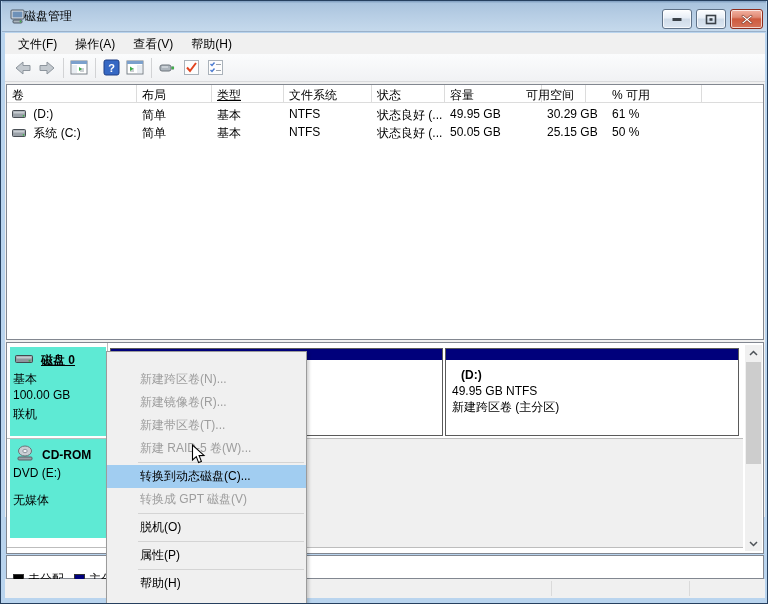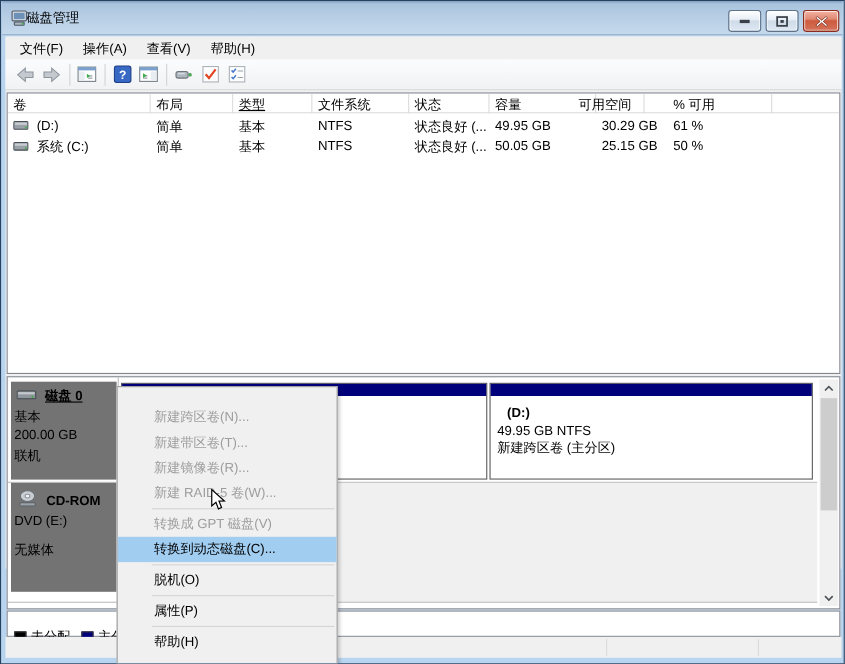--- a/index.html
+++ b/index.html
@@ -33,21 +33,21 @@
   
   .vol-panel { position:absolute; left:1px; top:51px; width:758px; height:256px; background:#fff; border:1px solid #828790; overflow:hidden; }
   .vhead { position:absolute; left:0; top:0; width:100%; height:18px; border-bottom:1px solid #dcdcdc; }
   .vh-cell { position:absolute; top:0; height:18px; padding:2px 0 0 5px; border-right:1px solid #dcdcdc; white-space:nowrap; overflow:hidden; }
   .vrow { position:absolute; left:0; height:17px; width:100%; }
   .v-cell { position:absolute; top:1px; padding-left:5px; white-space:nowrap; overflow:hidden; }
   .drv-ico { display:inline-block; vertical-align:-1px; margin-right:4px; }
 
   
   .graph-panel { position:absolute; left:1px; top:309px; width:758px; height:212px; background:#fff; border:1px solid #828790; overflow:hidden; }
-  .hdr-box { position:absolute; background:#737373; }
+  .hdr-box { position:absolute; background:#5eead4; }
   .gline-h { position:absolute; background:#bdbdbd; height:1px; }
   .gline-v { position:absolute; background:#bdbdbd; width:1px; }
   .part-box { position:absolute; border:1px solid #5a5a5a; background:#fff; }
   .part-bar { height:11px; width:100%; }
   .part-text { padding:7px 6px 0 6px; line-height:16px; white-space:nowrap; }
   .cd-area { position:absolute; background:#f0f0f0; }
 
   
   .sbar { position:absolute; right:1px; top:2px; width:17px; height:206px; background:#f0f0f0; }
   .sbtn { position:absolute; left:0; width:17px; height:15px; display:flex; align-items:center; justify-content:center; }
@@ -224,21 +224,21 @@
     <div class="graph-panel">
 
       <div class="hdr-box" style="left:3px;top:4px;width:96px;height:89px;">
         <svg class="abs" style="left:5px;top:7px;" width="22" height="11" viewBox="0 0 22 11">
             <rect x="0.5" y="1.5" width="17" height="7" rx="1" fill="#8f969d" stroke="#43494f"></rect>
             <rect x="1.5" y="2.5" width="15" height="2" fill="#c4c9ce"></rect>
             <circle cx="14.5" cy="6.8" r="1" fill="#3fae49"></circle>
           </svg>
         <span class="abs" style="left:31px;top:5px;font-weight:bold;text-decoration:underline;">磁盘 0</span>
         <span class="abs" style="left:3px;top:24px;">基本</span>
-        <span class="abs" style="left:3px;top:41px;">200.00 GB</span>
+        <span class="abs" style="left:3px;top:41px;">100.00 GB</span>
         <span class="abs" style="left:3px;top:59px;">联机</span>
       </div>
 
       <div class="gline-v" style="left:100px;top:0;height:204px;"></div>
 
       <div class="part-box" style="left:103px;top:5px;width:333px;height:88px;">
         <div class="part-bar" style="background:#00007b;"></div>
       </div>
 
       <div class="part-box" style="left:438px;top:5px;width:294px;height:88px;">
@@ -292,26 +292,26 @@
     </div>
 
     <div class="statusbar">
       <span class="st-sep" style="left:546px;"></span>
       <span class="st-sep" style="left:684px;"></span>
     </div>
   </div>
 
   <div class="ctx">
     <div class="ctx-item disabled">新建跨区卷(N)...</div>
+    <div class="ctx-item disabled">新建镜像卷(R)...</div>
     <div class="ctx-item disabled">新建带区卷(T)...</div>
-    <div class="ctx-item disabled">新建镜像卷(R)...</div>
     <div class="ctx-item disabled">新建 RAID-5 卷(W)...</div>
     <div class="ctx-sep"></div>
+    <div class="ctx-item hilite">转换到动态磁盘(C)...</div>
     <div class="ctx-item disabled">转换成 GPT 磁盘(V)</div>
-    <div class="ctx-item hilite">转换到动态磁盘(C)...</div>
     <div class="ctx-sep"></div>
     <div class="ctx-item">脱机(O)</div>
     <div class="ctx-sep"></div>
     <div class="ctx-item">属性(P)</div>
     <div class="ctx-sep"></div>
     <div class="ctx-item">帮助(H)</div>
   </div>
 
   <svg class="cursor" width="15" height="21" viewBox="0 0 15 21">
     <path d="M1.5 1 L1.5 16 L5.3 12.6 L7.6 18.6 L10.4 17.4 L8.1 11.6 L13 11.4 Z" fill="#fff" stroke="#000" stroke-width="1.1"></path>

